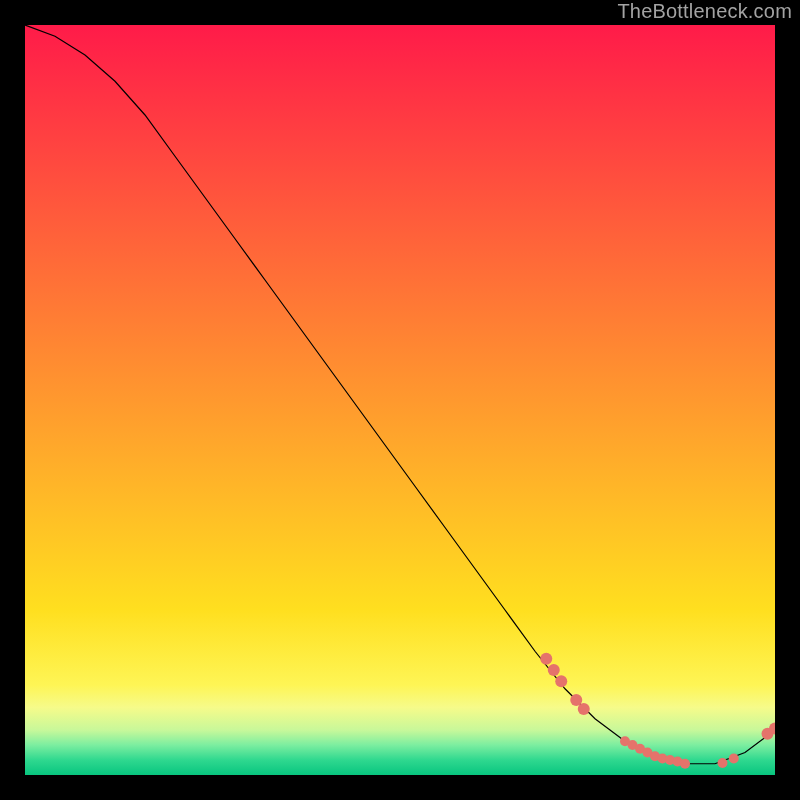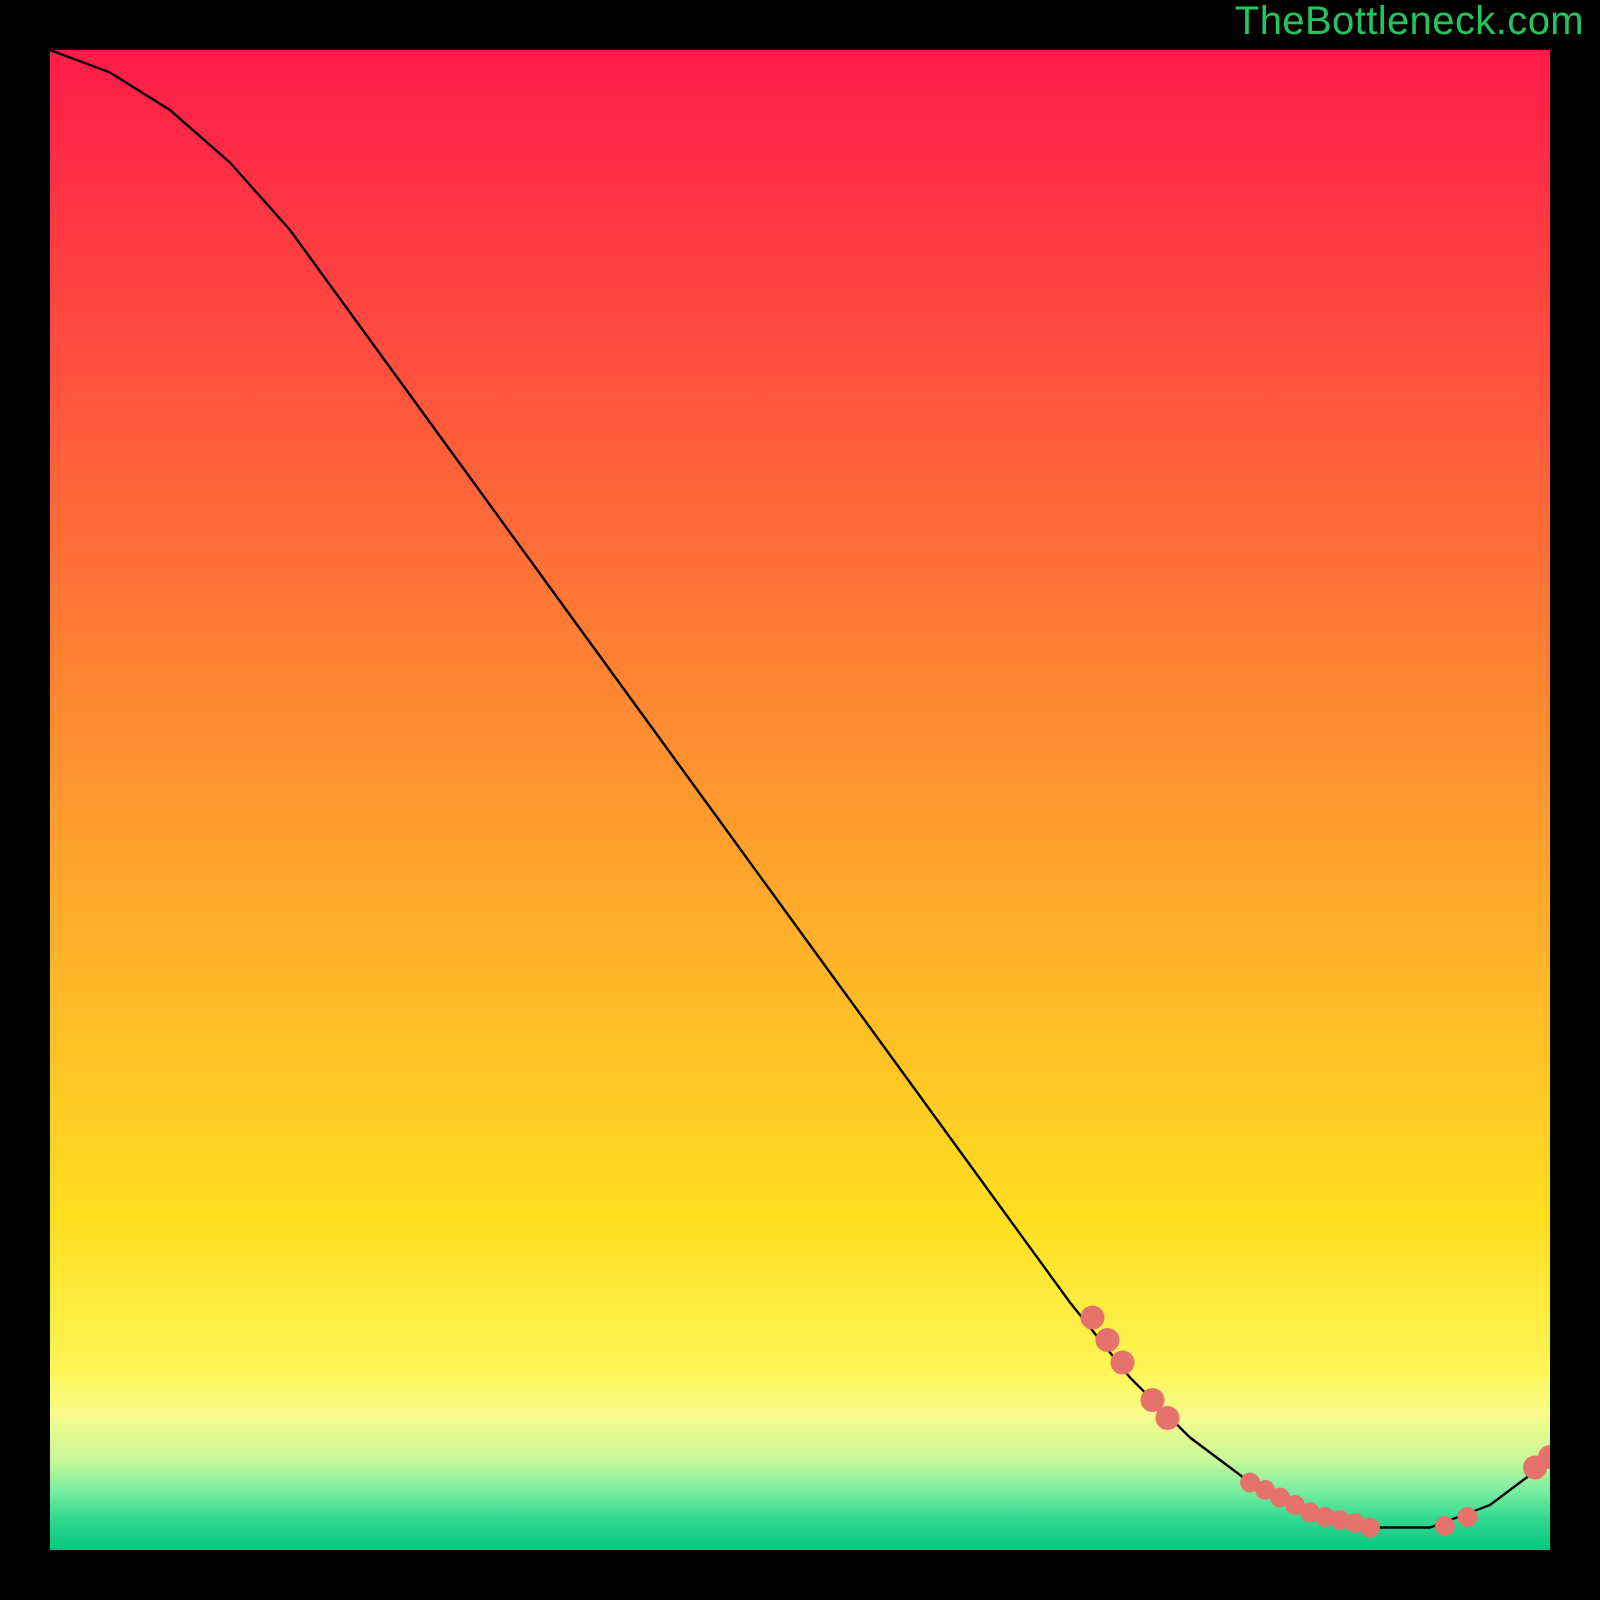--- a/index.html
+++ b/index.html
@@ -11,21 +11,21 @@
   .wrap {
     width: 800px;
     height: 800px;
     position: relative;
     background: #000;
   }
   .watermark {
     position: absolute;
     top: 0;
     right: 8px;
-    color: #22c55e;
+    color: #a3a3a3;
     font-size: 20px;
     font-weight: 400;
     letter-spacing: 0.2px;
     z-index: 5;
   }
   .plot {
     position: absolute;
     left: 25px;
     top: 25px;
     width: 750px;

